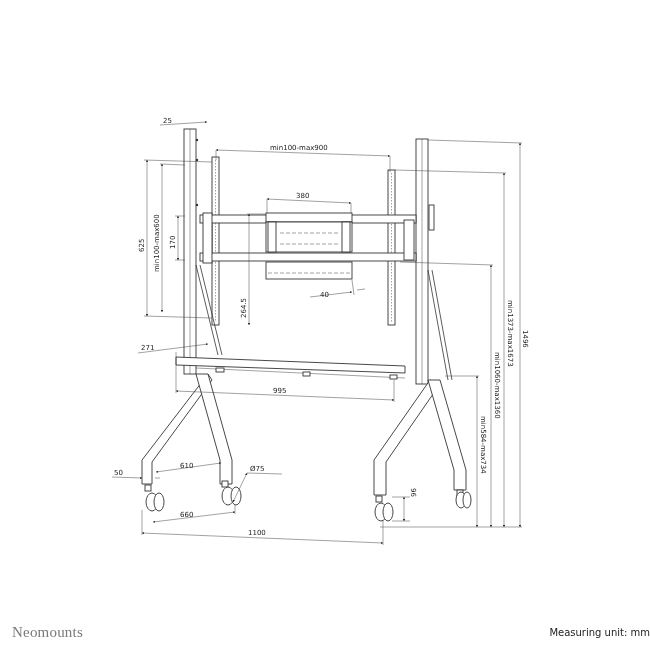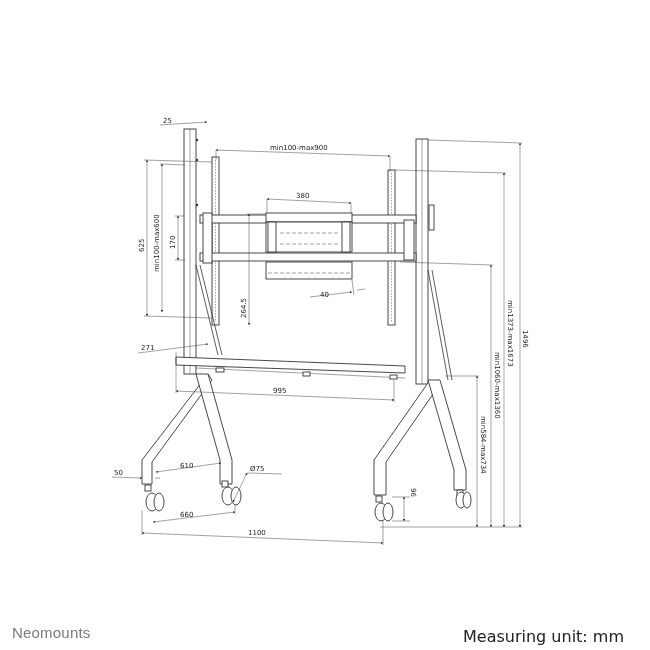--- a/index.html
+++ b/index.html
@@ -2,22 +2,22 @@
 <html><head>
 <meta charset="utf-8">
 <style>
   html, body { margin:0; padding:0; background:#ffffff; }
   body { width:650px; height:650px; position:relative; overflow:hidden; font-family:"DejaVu Sans", sans-serif; }
   #drawing { position:absolute; left:0; top:0; width:650px; height:650px; }
   .dim { font-family:"DejaVu Sans", sans-serif; font-size:7px; fill:#222; }
   .ln { stroke:#333; stroke-width:0.8; fill:none; }
   .thin { stroke:#444; stroke-width:0.5; fill:none; }
   .part { stroke:#333; stroke-width:0.9; fill:#fff; }
-  .brand { position:absolute; left:12px; top:624px; font-family:Liberation Sans, sans-serif; font-size:15px; color:#7a7a7a; letter-spacing:0.2px; }
-  .unit { position:absolute; right:26px; top:627px; font-family:"DejaVu Sans", sans-serif; font-size:16px; color:#222; }
+  .brand { position:absolute; left:12px; top:624px; font-family:Liberation Serif, serif; font-size:15px; color:#7a7a7a; letter-spacing:0.2px; }
+  .unit { position:absolute; right:0; top:627px; font-family:"DejaVu Sans", sans-serif; font-size:10px; color:#222; }
 </style>
 </head>
 <body>
 
 <svg id="drawing" viewBox="0 0 650 650" xmlns="http://www.w3.org/2000/svg">
   <defs>
     <marker id="arr" viewBox="0 0 6 6" refX="5.5" refY="3" markerWidth="5" markerHeight="5" orient="auto-start-reverse">
       <path d="M0,0 L6,3 L0,6 z" fill="#333"></path>
     </marker>
   </defs>

